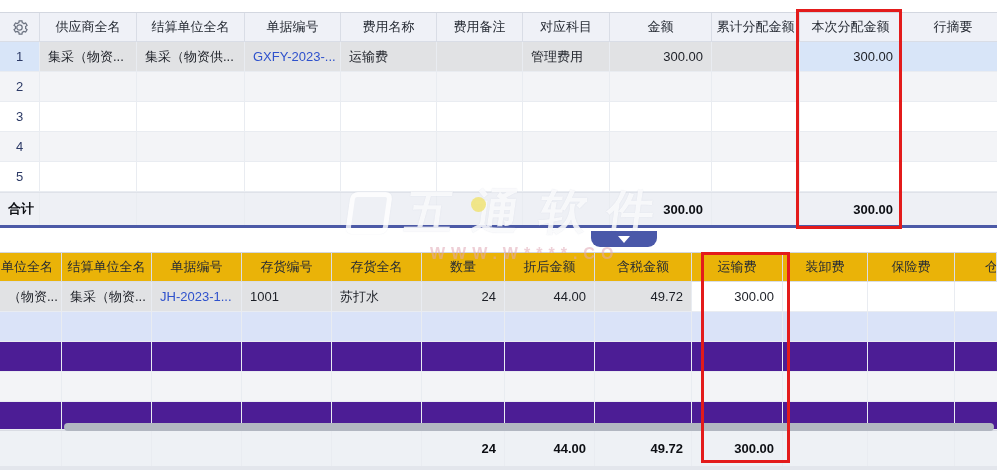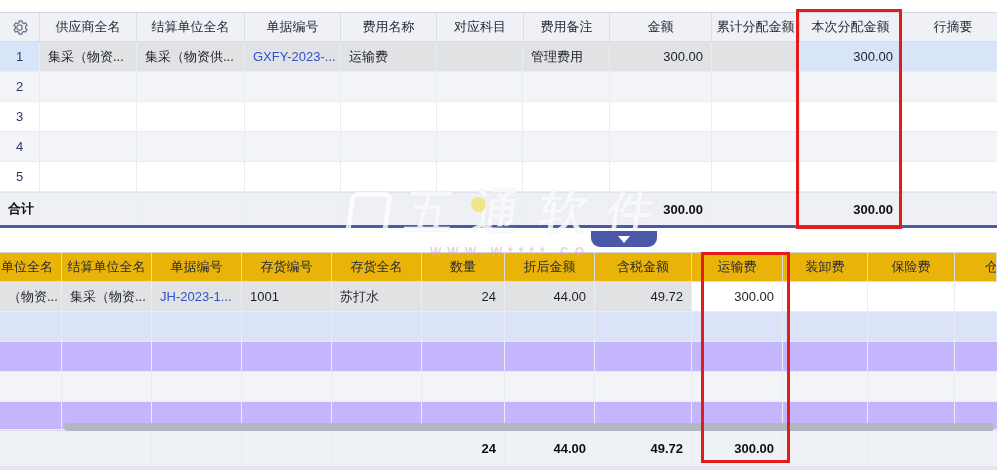--- a/index.html
+++ b/index.html
@@ -18,21 +18,21 @@
   .t-head{height:30px;background:#eff1f7;border-top:1px solid #d3d7e0;border-bottom:1px solid #d9dde6;}
   .t-row{height:30px;border-bottom:1px solid #e9ecf1;background:#fff;}
   .t-row.stripe{background:#f3f4f7;}
   .t-total{height:36px;background:#eef0f5;border-top:1px solid #dfe2e9;border-bottom:3px solid #4c5aa7;}
   .t0{width:40px;flex:none;} .t1{width:97px;flex:none;} .t2{width:108px;flex:none;}
   .t3{width:96px;flex:none;} .t4{width:96px;flex:none;} .t5{width:86px;flex:none;}
   .t6{width:87px;flex:none;} .t7{width:102px;flex:none;} .t8{width:88px;flex:none;}
   .t9{width:102px;flex:none;} .t10{width:103px;flex:none;} .t11{width:12px;flex:none;}
   
   .b-head{height:30px;background:#eab308;border-top:1px solid #d3d7e0;border-bottom:1px solid #d9dde6;}
-  .b-row{height:30px;border-bottom:1px solid #e9ecf1;background:#c4b5fd;}
+  .b-row{height:30px;border-bottom:1px solid #e9ecf1;background:#4c1d95;}
   .b-row.stripe{background:#f3f4f7;} .b-row.sel-blue-row{background:#dae3f8;}
   .b-row.short{height:28px;}
   .b-total{height:36px;background:#eef1f5;border-top:1px solid #d9dce3;}
   .b0{width:62px;flex:none;} .b1{width:90px;flex:none;} .b2{width:90px;flex:none;}
   .b3{width:90px;flex:none;} .b4{width:90px;flex:none;} .b5{width:83px;flex:none;}
   .b6{width:90px;flex:none;} .b7{width:97px;flex:none;} .b8{width:91px;flex:none;}
   .b9{width:85px;flex:none;} .b10{width:87px;flex:none;} .b11{width:42px;flex:none;}
   
   .sel-grey{background:#e1e2e4;}
   .sel-blue{background:#d8e5f8;}
@@ -51,43 +51,43 @@
   .red-box-bottom{left:701px;top:252px;width:83px;height:205px;}
   
   .wm{position:absolute;left:348px;top:181px;display:flex;align-items:center;z-index:5;
       pointer-events:none;transform:skewX(-8deg);}
   .wm-logo{width:32px;height:32px;border:5px solid rgba(255,255,255,.8);border-radius:7px;
            margin-right:16px;box-shadow:0 0 1px rgba(165,175,200,.3);}
   .wm-text{font-size:47px;font-weight:bold;letter-spacing:20px;color:rgba(255,255,255,.82);
            text-shadow:0 0 1px rgba(160,170,195,.35);}
   .wm-dot{position:absolute;left:471px;top:197px;width:15px;height:15px;border-radius:50%;
           background:#efe37c;opacity:.9;z-index:5;pointer-events:none;}
-  .wm-url{position:absolute;left:430px;top:245px;font-size:12px;letter-spacing:6px;
+  .wm-url{position:absolute;left:430px;top:245px;font-size:16px;letter-spacing:6px;
           color:rgba(224,168,180,.55);z-index:5;pointer-events:none;font-weight:bold;}
   .gear{width:17px;height:17px;display:block;margin:0 auto;}
   .clip-right{padding-left:30px;padding-right:0;}
 </style>
 </head>
 <body>
 
 <div class="stage">
 
   <div class="grid" style="top:12px;">
     <div class="row hdr t-head">
       <div class="cell t0 ac">
         <svg class="gear" viewBox="0 0 24 24">
           <path d="M12 8.2a3.8 3.8 0 1 0 0 7.6 3.8 3.8 0 0 0 0-7.6zm8.7 3.8c0-.5 0-1-.1-1.4l2.1-1.6-2-3.4-2.4 1a7.3 7.3 0 0 0-2.4-1.4l-.4-2.6h-4l-.4 2.6c-.9.3-1.7.8-2.4 1.4l-2.4-1-2 3.4 2.1 1.6a7.6 7.6 0 0 0 0 2.8l-2.1 1.6 2 3.4 2.4-1c.7.6 1.5 1.1 2.4 1.4l.4 2.6h4l.4-2.6c.9-.3 1.7-.8 2.4-1.4l2.4 1 2-3.4-2.1-1.6c.1-.4.1-.9.1-1.4z" fill="none" stroke="#6b7280" stroke-width="1.7"></path>
         </svg>
       </div>
       <div class="cell t1 ac">供应商全名</div>
       <div class="cell t2 ac">结算单位全名</div>
       <div class="cell t3 ac">单据编号</div>
       <div class="cell t4 ac">费用名称</div>
+      <div class="cell t5 ac">费用备注</div>
       <div class="cell t6 ac">对应科目</div>
-      <div class="cell t5 ac">费用备注</div>
       <div class="cell t7 ac">金额</div>
       <div class="cell t8 ac">累计分配金额</div>
       <div class="cell t9 ac">本次分配金额</div>
       <div class="cell t10 ac">行摘要</div>
       <div class="cell t11"></div>
     </div>
 
     <div class="row t-row">
       <div class="cell t0 ac num sel-blue">1</div>
       <div class="cell t1 al sel-grey">集采（物资...</div>

